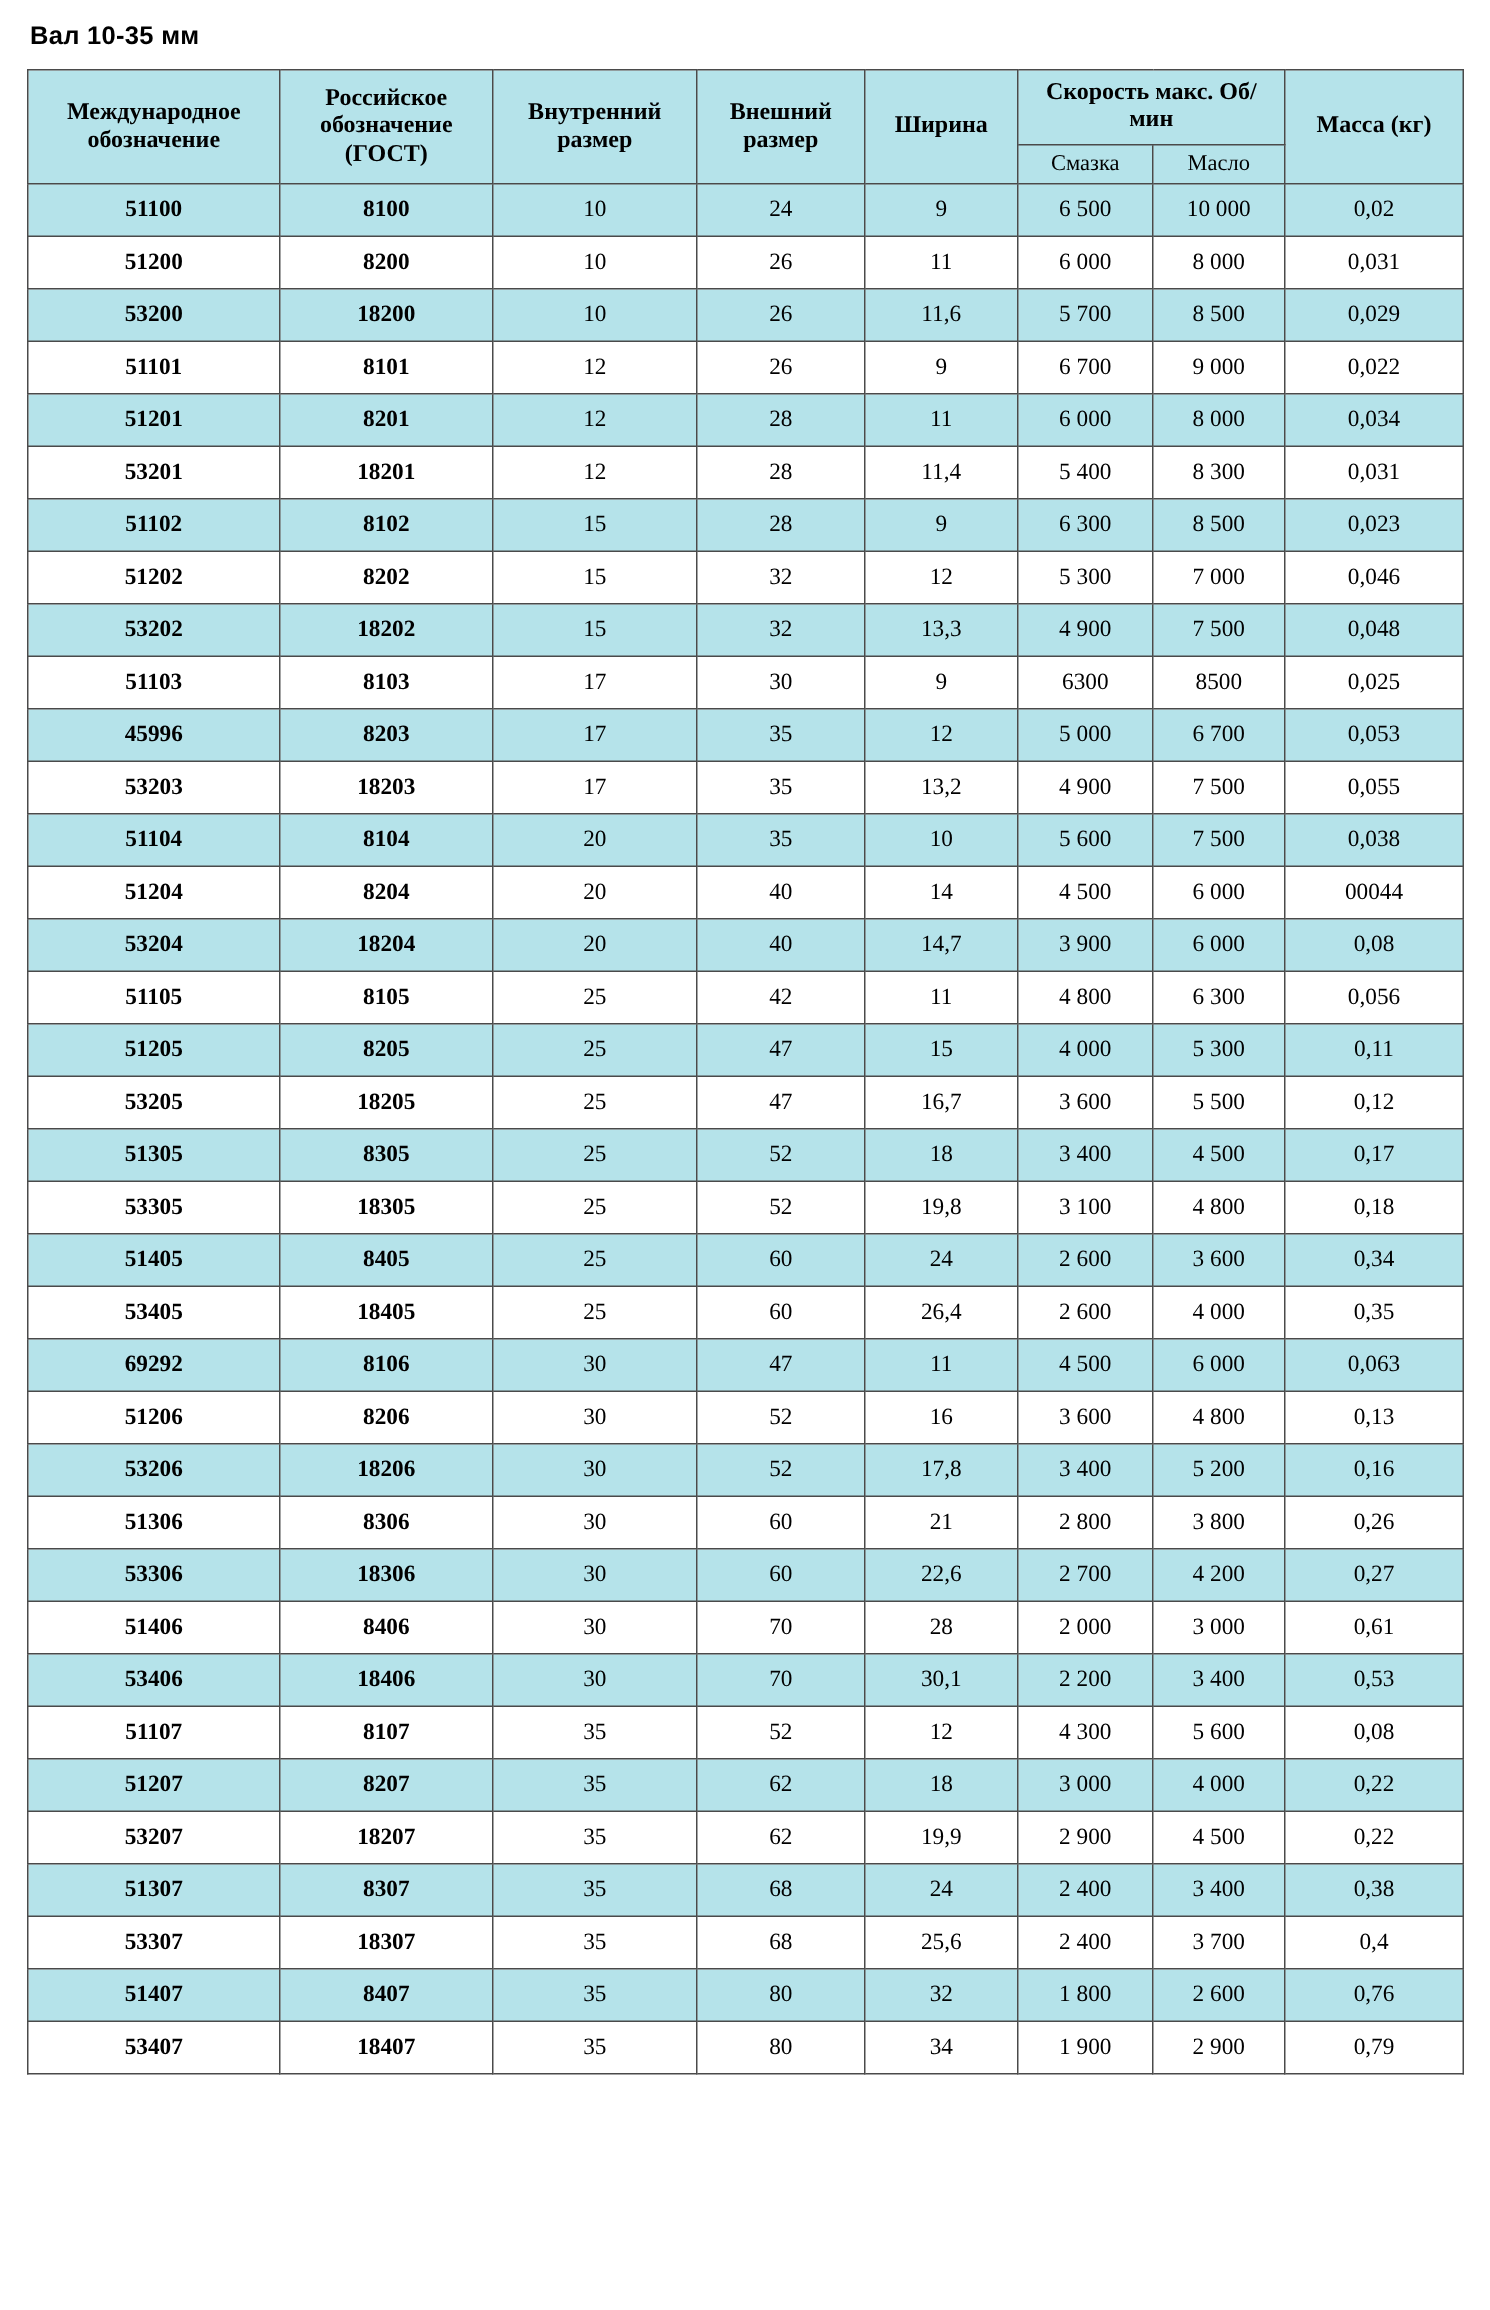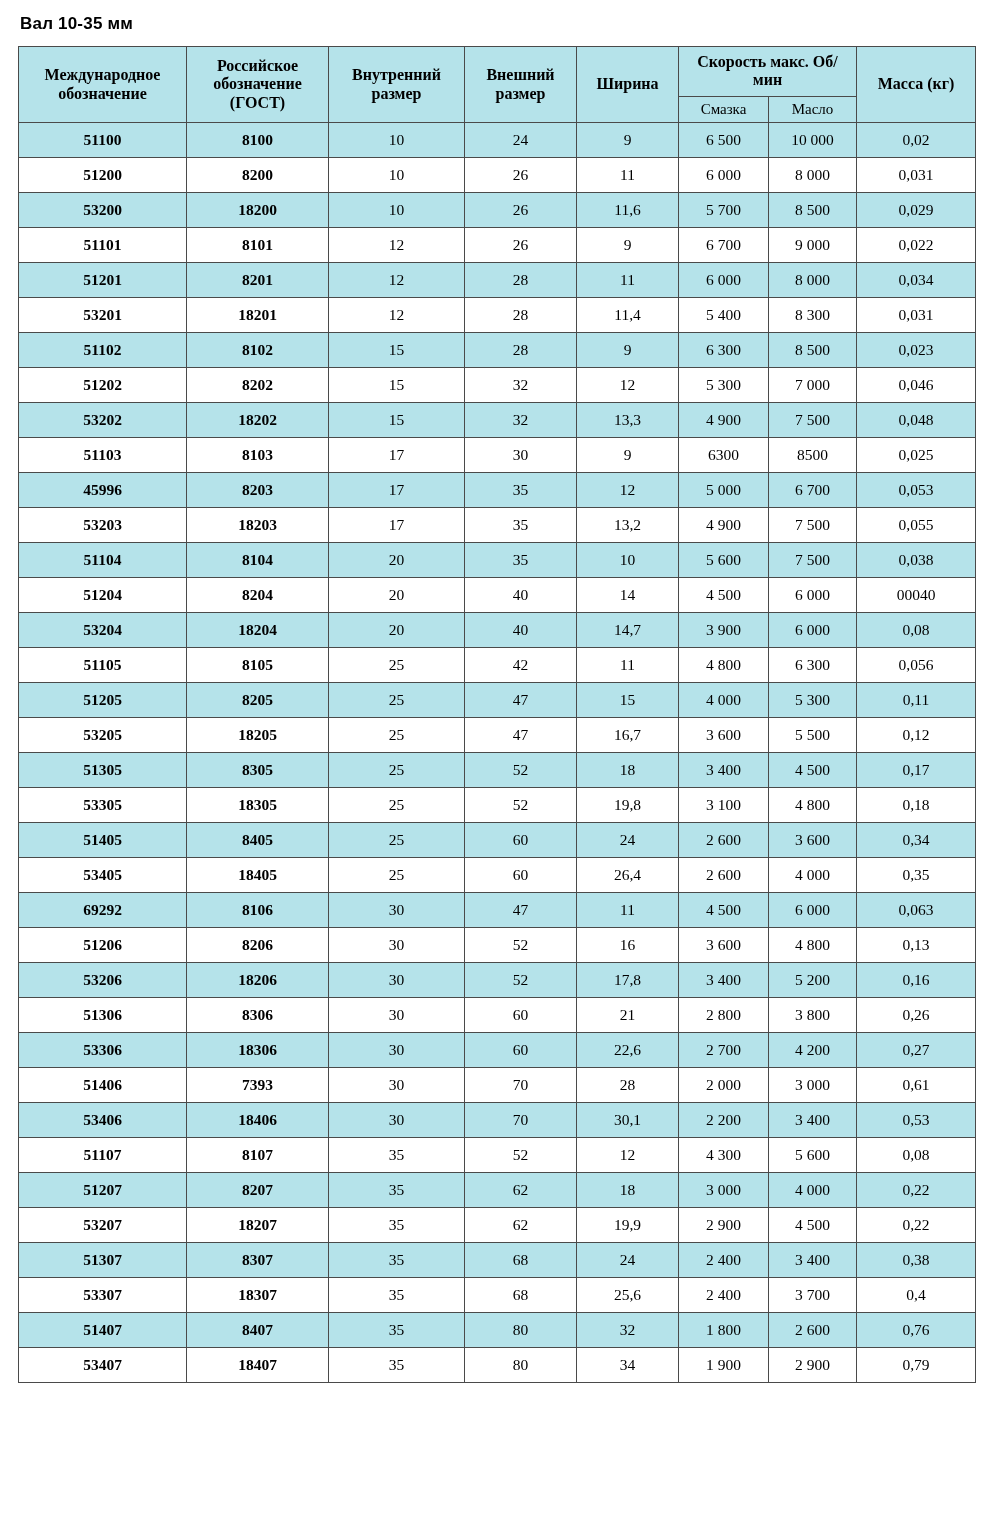--- a/index.html
+++ b/index.html
@@ -239,21 +239,21 @@
           <td>0,038</td>
         </tr>
         <tr class="plain">
           <td class="code">51204</td>
           <td class="gost">8204</td>
           <td>20</td>
           <td>40</td>
           <td>14</td>
           <td>4 500</td>
           <td>6 000</td>
-          <td>00040</td>
+          <td>00044</td>
         </tr>
         <tr class="shaded">
           <td class="code">53204</td>
           <td class="gost">18204</td>
           <td>20</td>
           <td>40</td>
           <td>14,7</td>
           <td>3 900</td>
           <td>6 000</td>
           <td>0,08</td>
@@ -373,21 +373,21 @@
           <td class="gost">18306</td>
           <td>30</td>
           <td>60</td>
           <td>22,6</td>
           <td>2 700</td>
           <td>4 200</td>
           <td>0,27</td>
         </tr>
         <tr class="plain">
           <td class="code">51406</td>
-          <td class="gost">7393</td>
+          <td class="gost">8406</td>
           <td>30</td>
           <td>70</td>
           <td>28</td>
           <td>2 000</td>
           <td>3 000</td>
           <td>0,61</td>
         </tr>
         <tr class="shaded">
           <td class="code">53406</td>
           <td class="gost">18406</td>

